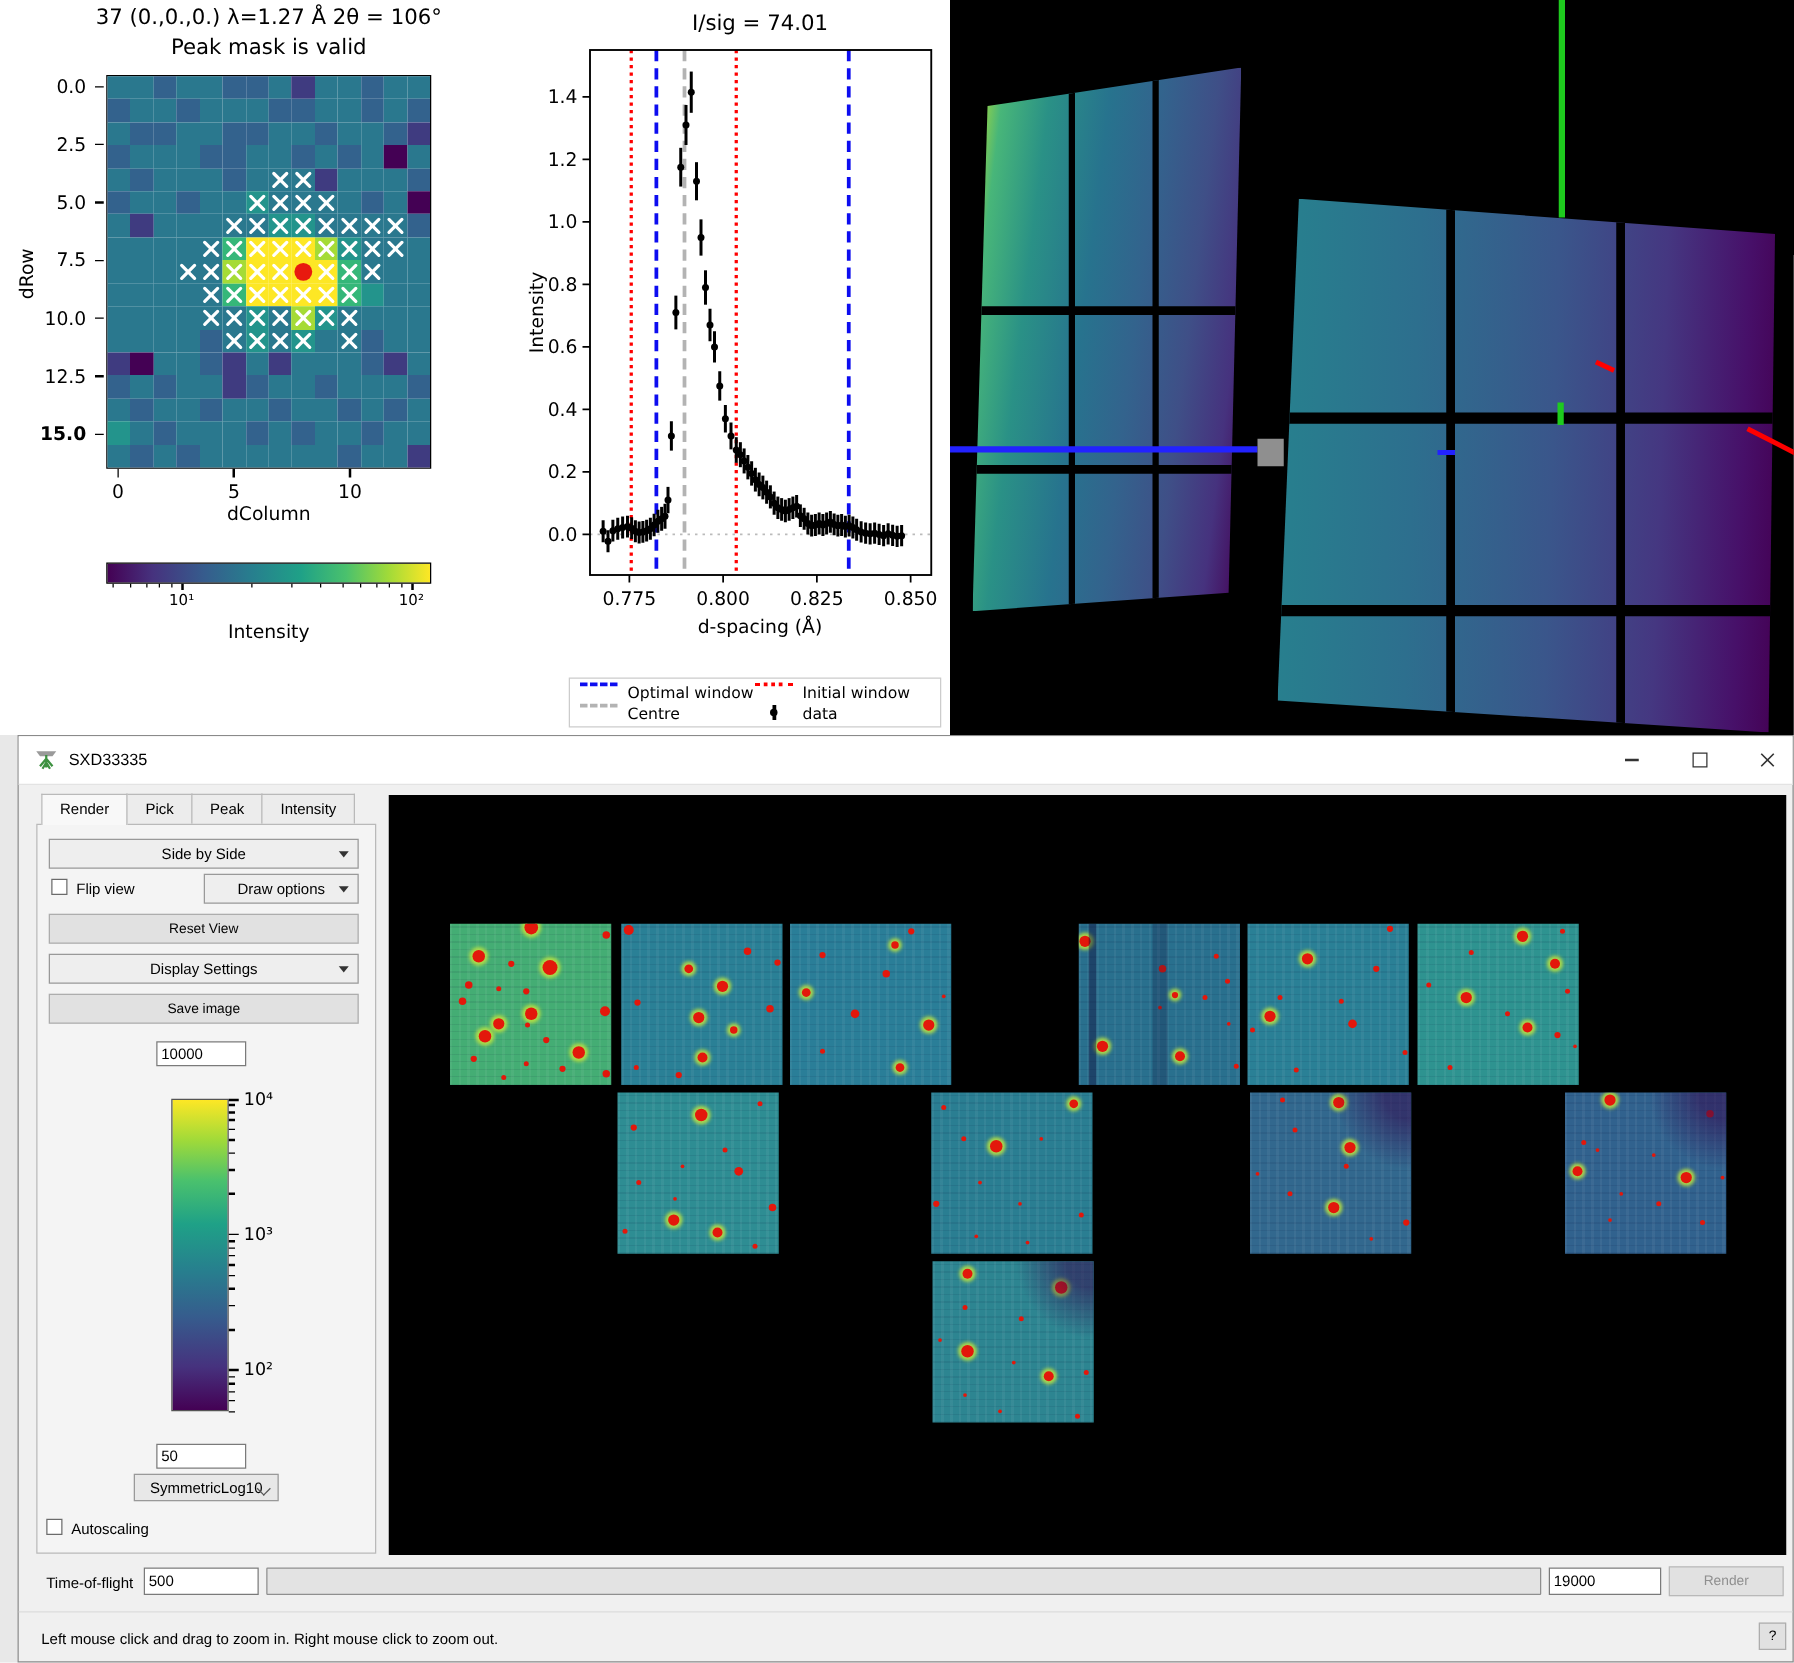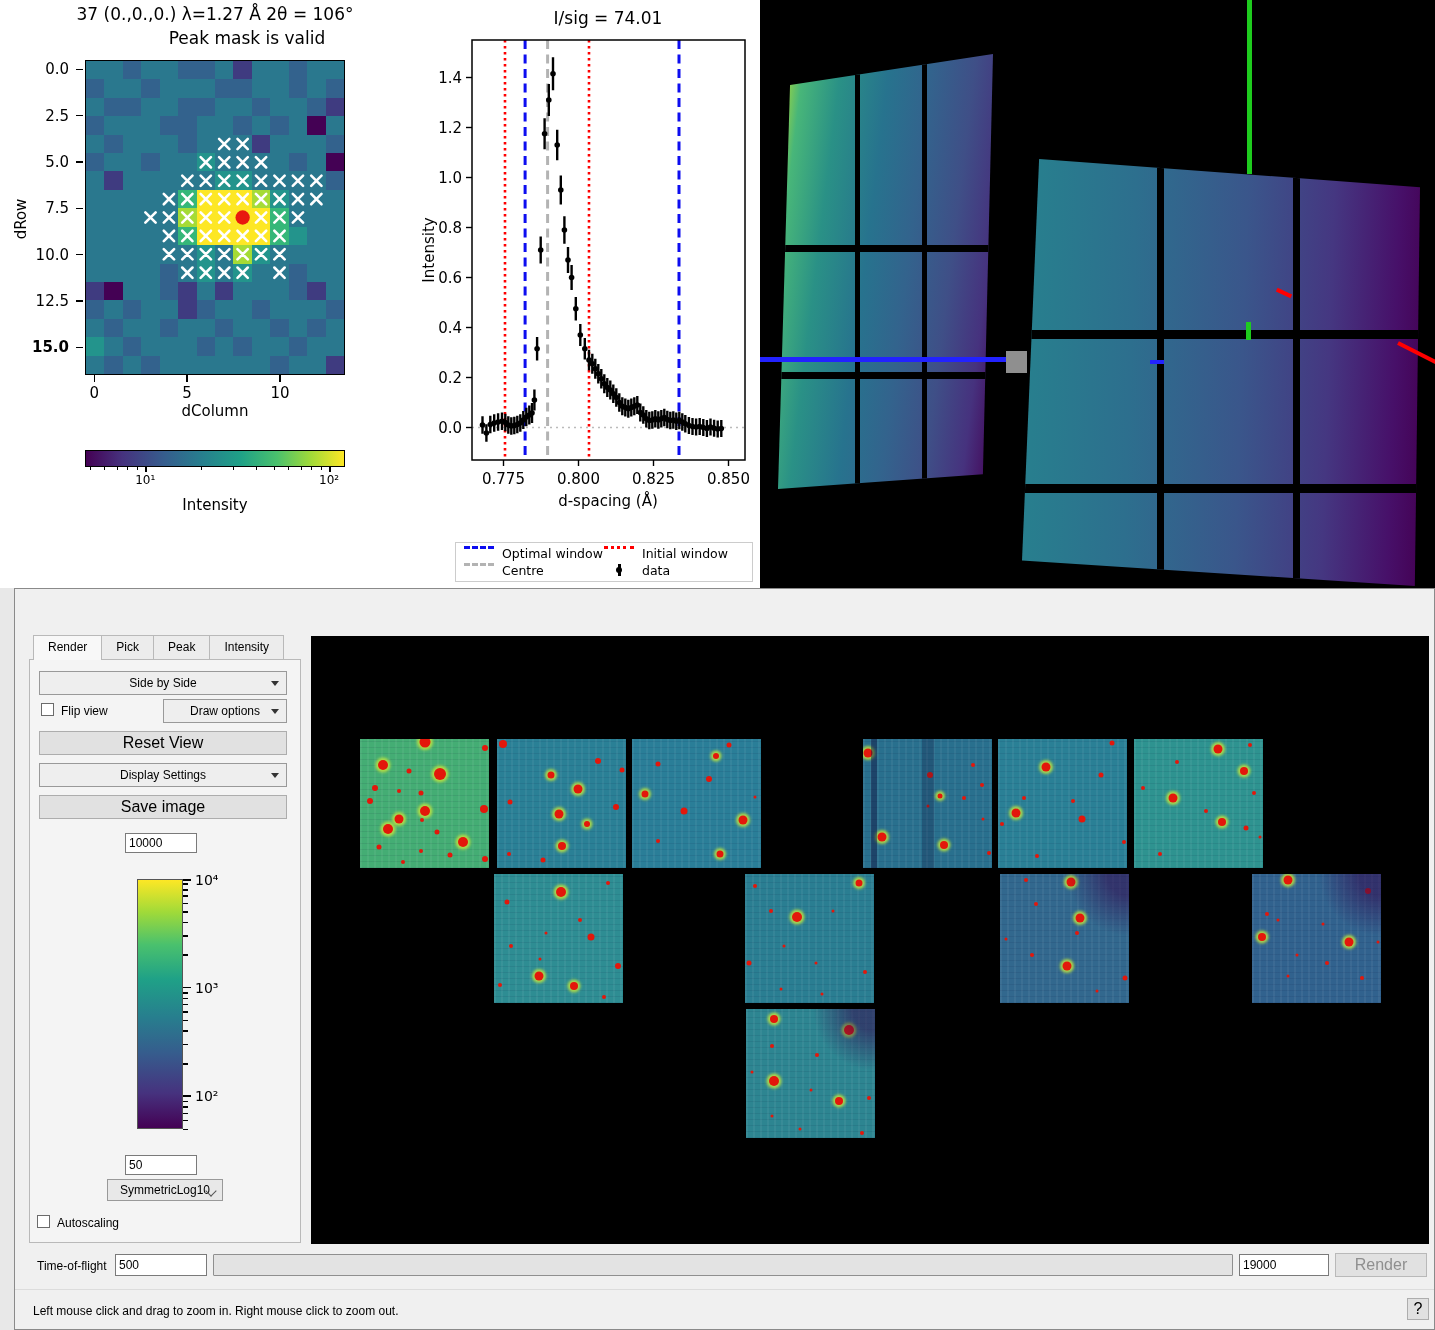--- a/index.html
+++ b/index.html
@@ -50,21 +50,21 @@
        border:1px solid #8a8a8a;box-sizing:border-box;font-size:12px;color:#000;}
   #titlebar{position:absolute;left:0;top:0;right:0;height:38px;background:#fff;border-bottom:1px solid #e3e3e3;}
   #title-text{position:absolute;left:40px;top:11px;font-size:13px;}
   .winbtn{position:absolute;top:8px;width:30px;height:22px;display:flex;align-items:center;justify-content:center;}
   #panelbox{position:absolute;left:14px;top:70px;width:272px;height:584px;background:#f4f4f4;border:1px solid #b9b9b9;box-sizing:border-box;}
   #tabbar{position:absolute;left:18px;top:46px;height:25px;display:flex;}
   .tab{height:24px;padding:4px 14px 0 14px;box-sizing:border-box;border:1px solid #b9b9b9;border-bottom:none;
        background:#ececec;font-size:12px;margin-right:-1px;}
   .tab.active{background:#f8f8f8;height:25px;position:relative;z-index:2;}
   .btn{position:absolute;background:#e1e1e1;border:1px solid #adadad;box-sizing:border-box;
-       display:flex;align-items:center;justify-content:center;font-size:16px;}
+       display:flex;align-items:center;justify-content:center;font-size:11px;}
   .combo{position:absolute;background:#eee;border:1px solid #999;box-sizing:border-box;
        display:flex;align-items:center;justify-content:center;font-size:12px;}
   .combo .arr{position:absolute;right:7px;top:9px;width:0;height:0;border-left:4px solid transparent;
        border-right:4px solid transparent;border-top:5px solid #333;}
   .combo .chev{position:absolute;right:7px;top:7px;width:7px;height:7px;border-left:1.5px solid #555;
        border-bottom:1.5px solid #555;transform:rotate(-45deg);}
   .check{position:absolute;width:13px;height:13px;background:#fff;border:1px solid #6b6b6b;box-sizing:border-box;}
   .cklab{position:absolute;font-size:12px;}
   .tinput{position:absolute;border:1px solid #7a7a7a;background:#fff;font-size:12px;
        font-family:"Liberation Sans",sans-serif;padding:1px 3px;box-sizing:border-box;}
@@ -85,21 +85,21 @@
   .peakdot.halo{box-shadow:0 0 3px 2.5px rgba(186,226,66,.9);}
   #botrow .lab{position:absolute;font-size:12px;}
   #slider{position:absolute;background:#e3e3e3;border:1px solid #8f8f8f;box-sizing:border-box;border-radius:1px;}
   #statusbar{position:absolute;left:0;right:0;top:700px;height:41px;border-top:1px solid #dcdcdc;}
 </style>
 </head>
 <body>
 
 <div id="fig">
   <div class="fig-title" style="left:0;top:4px;width:430px;">37 (0.,0.,0.) λ=1.27 Å 2θ = 106°</div>
-  <div class="fig-title" style="left:0;top:28px;width:430px;margin-left:32px;">Peak mask is valid</div>
+  <div class="fig-title" style="left:0;top:28px;width:430px;">Peak mask is valid</div>
 
   <div id="hm-wrap">
     <div id="hm-cells">
         <div style="background: rgb(42, 120, 142);"></div>
         <div style="background: rgb(42, 120, 142);"></div>
         <div style="background: rgb(51, 98, 141);"></div>
         <div style="background: rgb(42, 120, 142);"></div>
         <div style="background: rgb(42, 120, 142);"></div>
         <div style="background: rgb(51, 98, 141);"></div>
         <div style="background: rgb(51, 98, 141);"></div>
@@ -665,20 +665,38 @@
 
   <div class="abs" style="left:246px;top:351px;width:21px;height:22px;background:#8f8f8f;z-index:2;"></div>
   <div class="abs" style="left:486px;top:322px;width:5px;height:18px;background:#1ecb1e;z-index:2;"></div>
   <div class="abs" style="left:390px;top:360px;width:14px;height:4px;background:#2222ff;z-index:2;"></div>
   <div class="abs" style="left:516px;top:291px;width:16px;height:4px;background:#ff0000;transform:rotate(25deg);z-index:2;"></div>
   <div class="abs" style="left:638px;top:341px;width:50px;height:4px;background:#ff0000;transform:rotate(27deg);transform-origin:left center;z-index:2;"></div>
 </div>
 
 <div id="gutter"></div>
 <div id="win">
+  <div id="titlebar">
+    <svg class="abs" style="left:12px;top:9px;" width="20" height="20" viewBox="0 0 20 20">
+      <path d="M2 3 h16 l-3 4 h-10 z" fill="#9a9a9a"></path>
+      <path d="M10 6 v10 M10 9 l-5 6 M10 9 l5 6 M10 12 l-3 5 M10 12 l3 5" stroke="#3d9140" stroke-width="1.8" fill="none"></path>
+    </svg>
+    <span id="title-text">SXD33335</span>
+    <div class="winbtn" style="left:1275px;">
+      <div style="width:11px;height:1.5px;background:#333;"></div>
+    </div>
+    <div class="winbtn" style="left:1330px;">
+      <div style="width:10px;height:10px;border:1.2px solid #333;"></div>
+    </div>
+    <div class="winbtn" style="left:1384px;">
+      <svg width="12" height="12" viewBox="0 0 12 12">
+        <path d="M1 1 L11 11 M11 1 L1 11" stroke="#333" stroke-width="1.3"></path>
+      </svg>
+    </div>
+  </div>
 
   <div id="tabbar">
     <div class="tab active">Render</div>
     <div class="tab">Pick</div>
     <div class="tab">Peak</div>
     <div class="tab">Intensity</div>
   </div>
 
   <div id="panelbox"></div>
 

